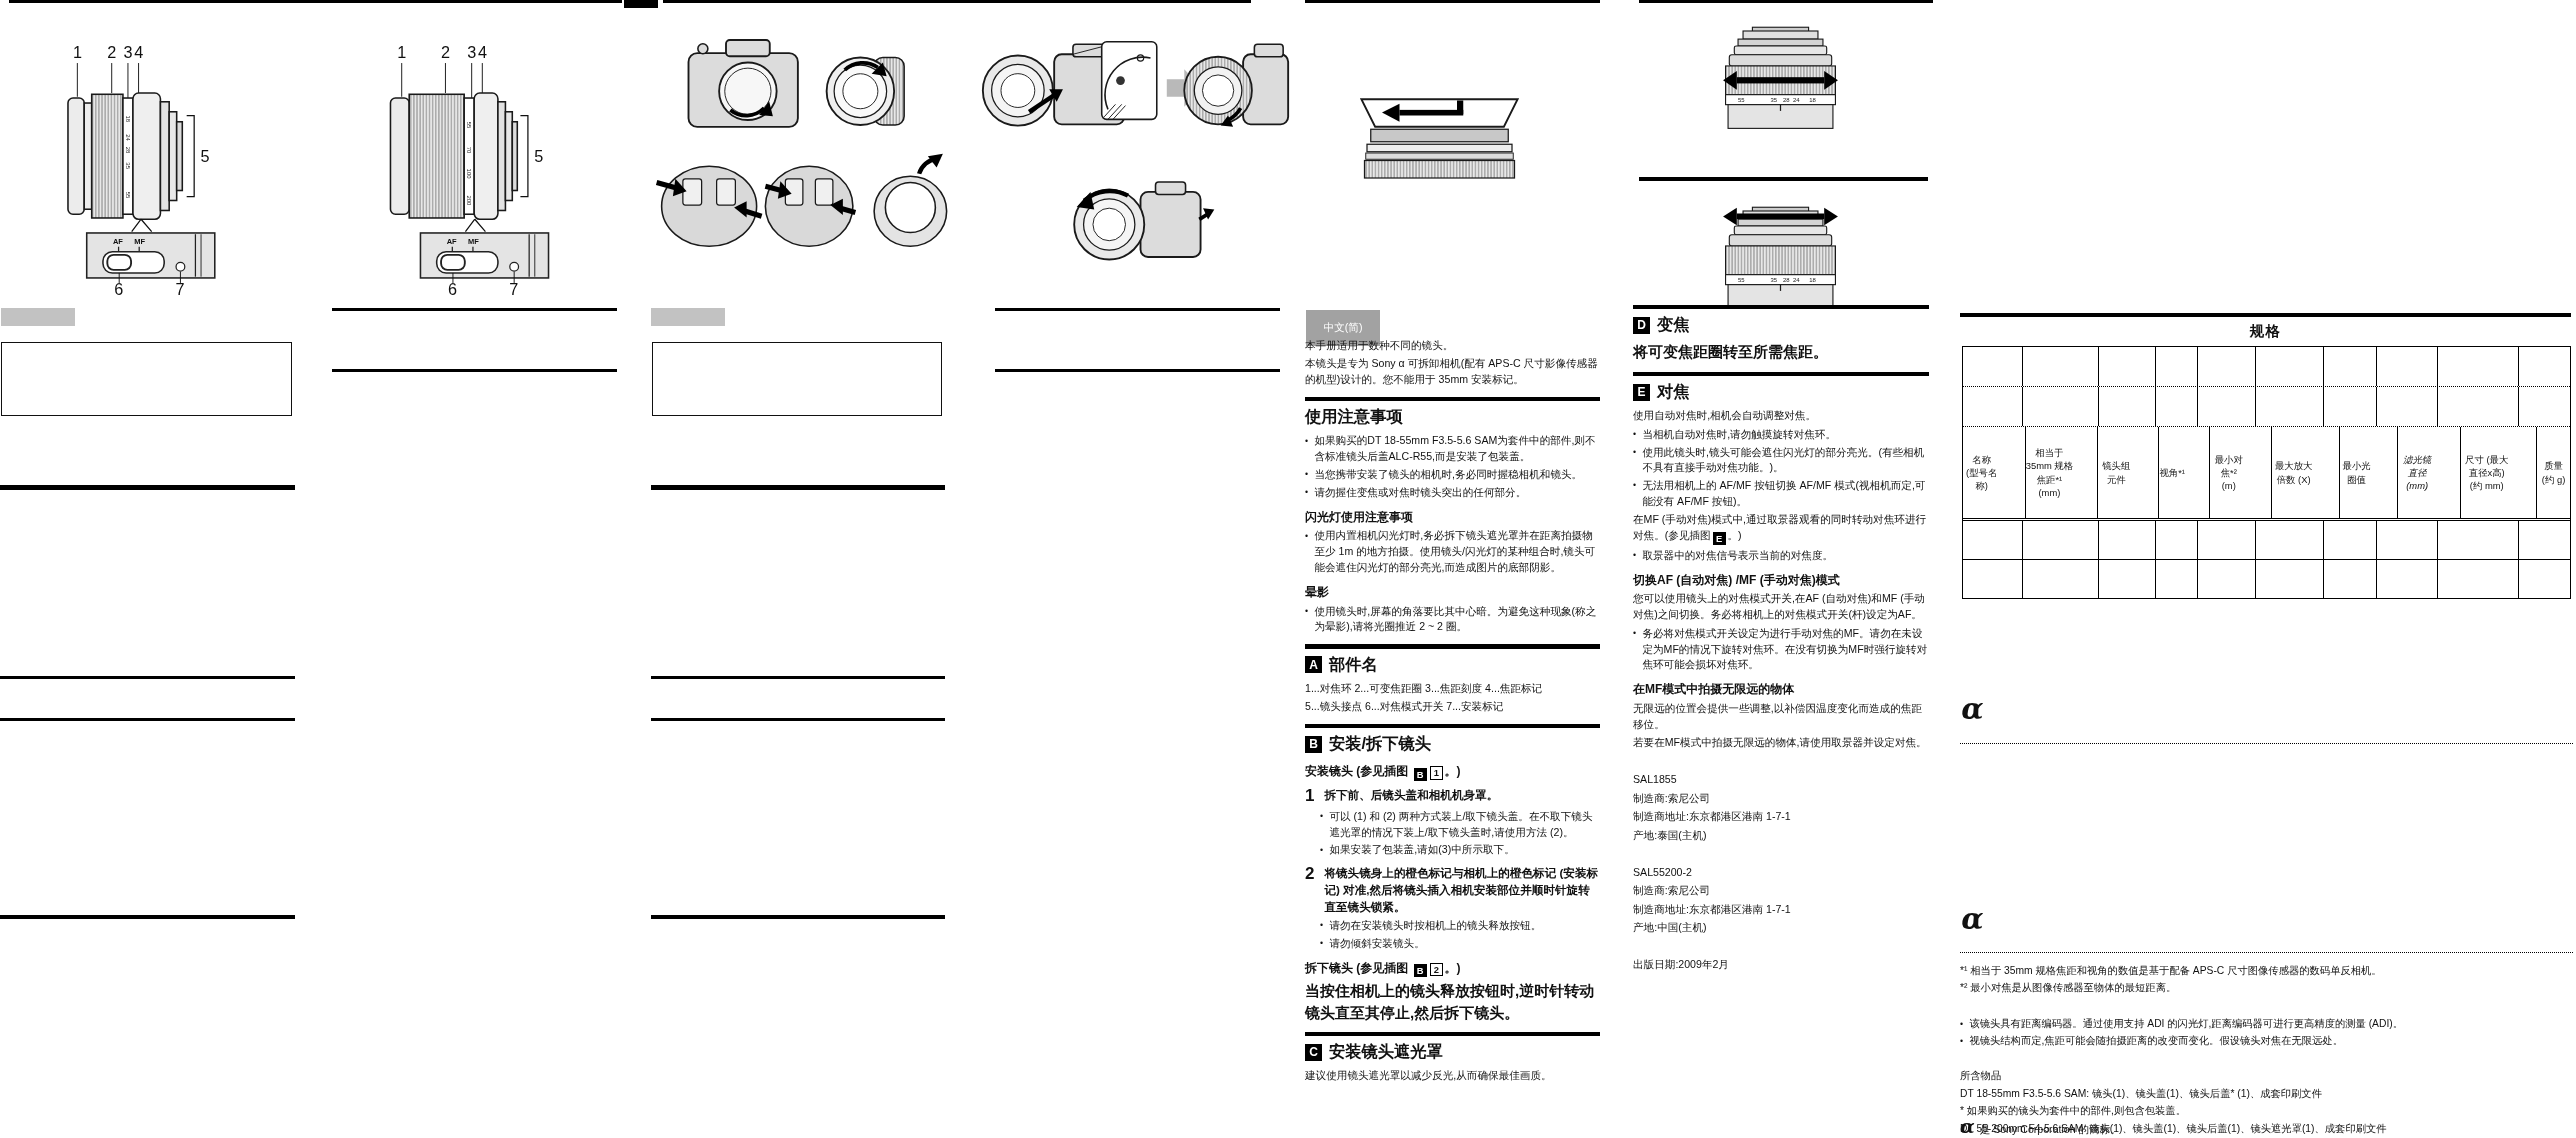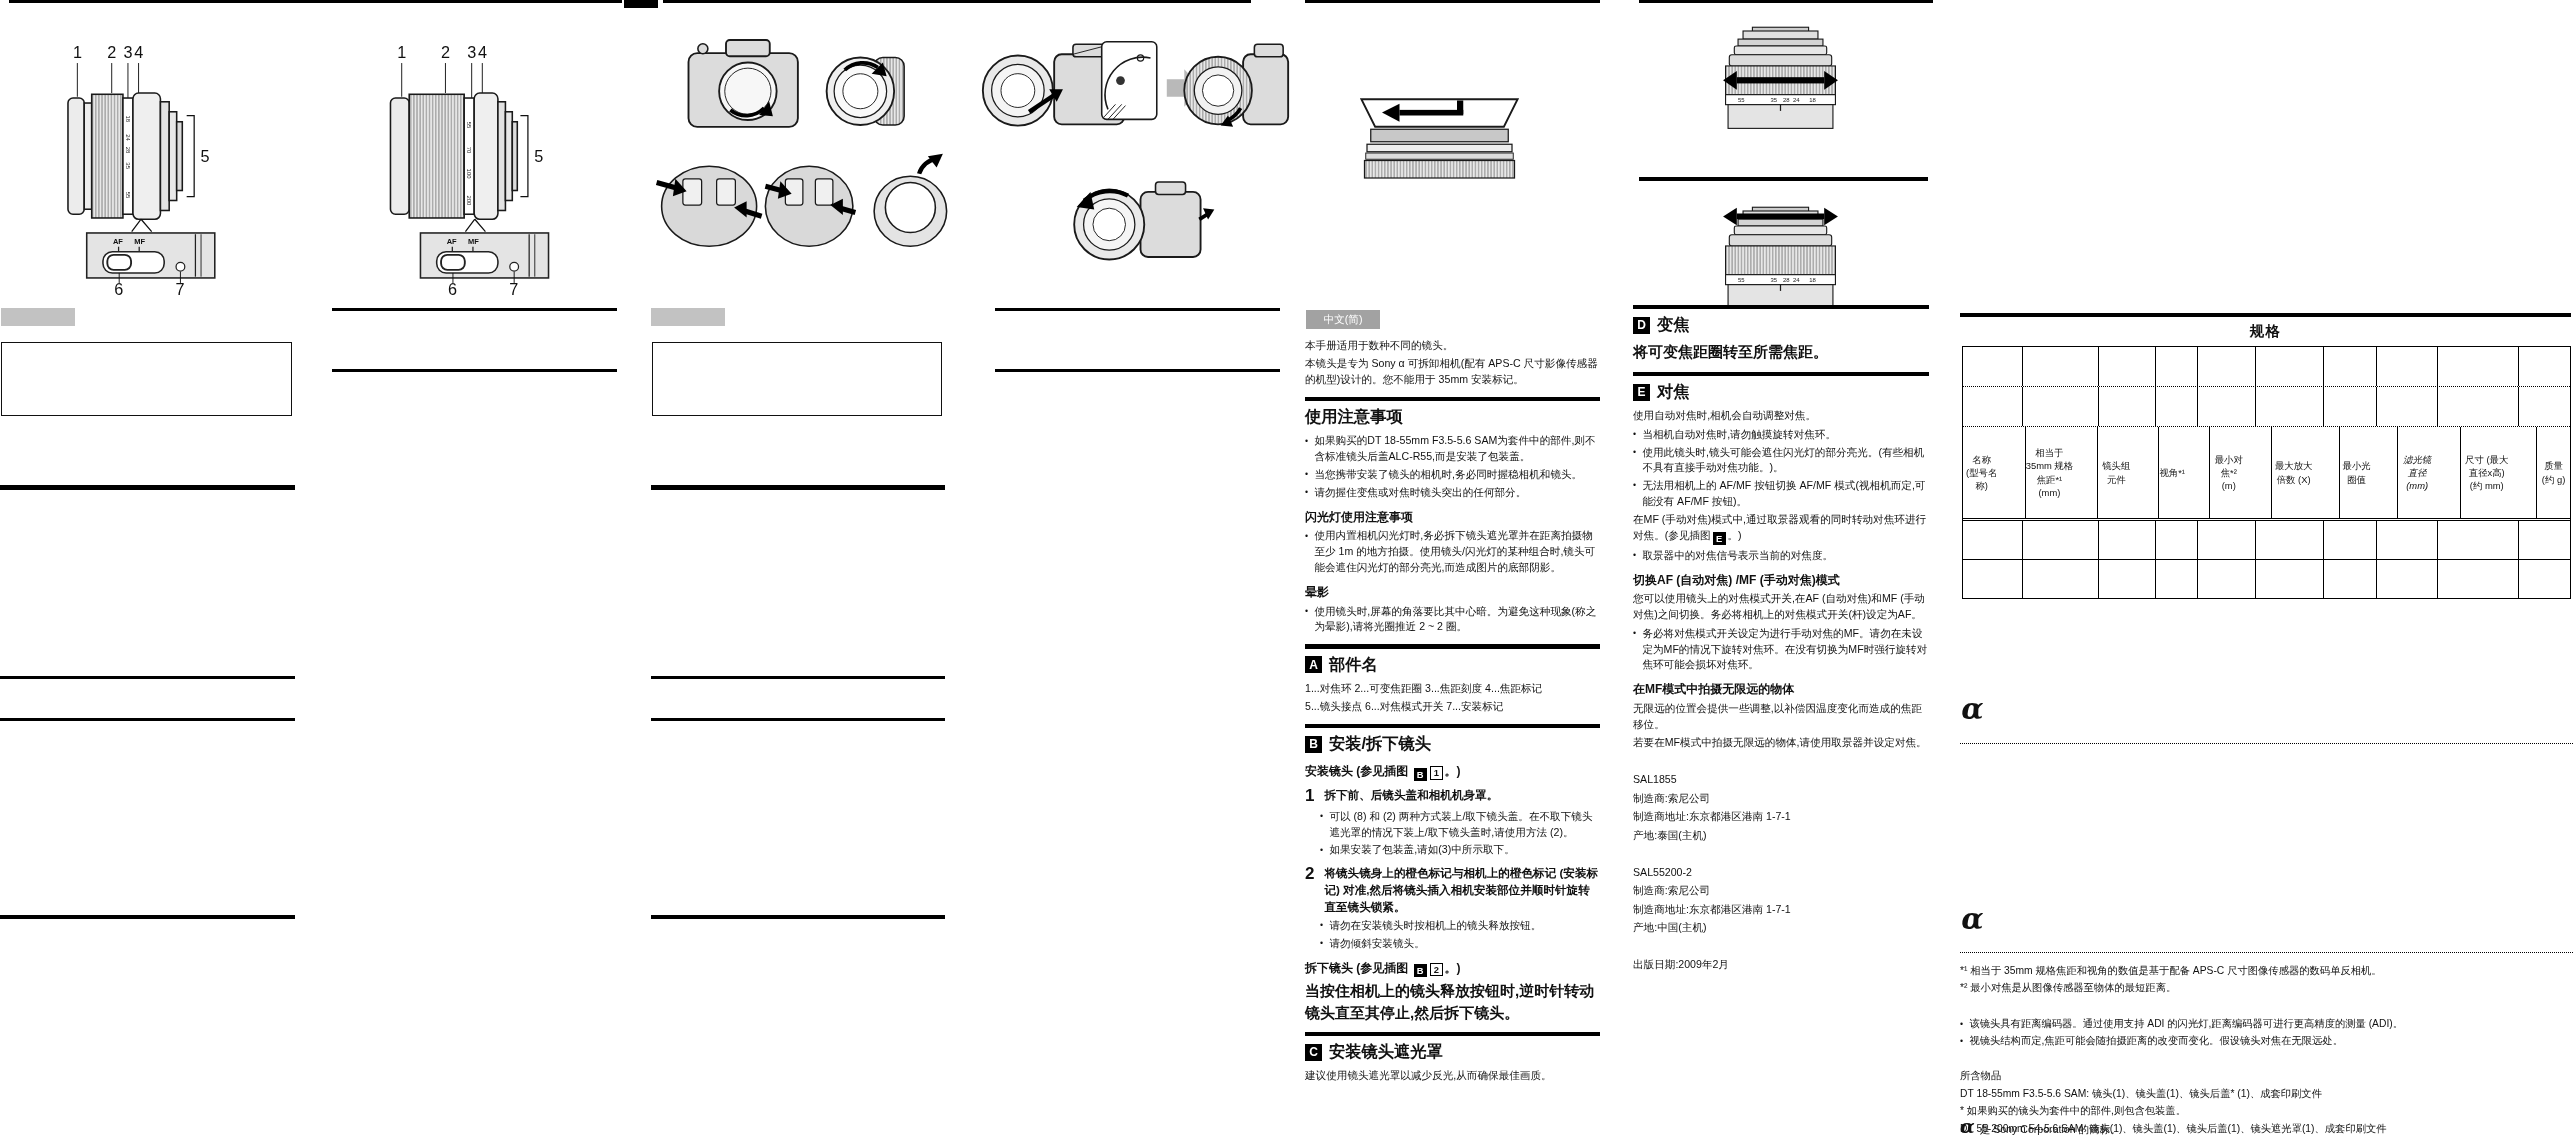--- a/index.html
+++ b/index.html
@@ -1,21 +1,21 @@
 <!DOCTYPE html>
 <html style="font-size:10px"><head>
 <meta charset="utf-8">
 <style>
   html,body{margin:0;padding:0}
   body{width:2576px;height:1138px;position:relative;background:#fff;color:#111;
        font-family:"Liberation Sans","DejaVu Sans",sans-serif;overflow:hidden}
   .bar{position:absolute;background:#000}
   .gbadge{position:absolute;background:#c2c2c2}
   .pbox{position:absolute;border:1.6px solid #111;background:#fff}
-  .zbadge{position:absolute;left:1306px;top:310px;width:74px;height:19px;background:#a2a2a2;
+  .zbadge{position:absolute;left:1306px;top:310px;width:74px;height:36px;background:#a2a2a2;
           color:#fff;font-size:10.6px;display:flex;align-items:center;justify-content:center}
   .col{position:absolute;color:#111}
   .col > :first-child{margin-top:0}
   .p{font-size:10.6px;line-height:1.5;margin:2.5px 0}
   .p.b{font-weight:bold;font-size:15px;line-height:1.45}
   .h1{font-size:16.3px;font-weight:bold;margin:5px 0 5px}
   .h2{font-size:12px;font-weight:bold;margin:8.1px 0 2.5px}
   .hsec{display:flex;align-items:center;gap:6.9px;font-size:16.3px;font-weight:bold;margin:5px 0 5px}
   .seclet{display:inline-flex;align-items:center;justify-content:center;flex:none;
           width:17px;height:17px;background:#000;color:#fff;font-size:12px;font-weight:bold}
@@ -375,21 +375,21 @@
       <span class="seclet">B</span>
       <span>安装/拆下镜头</span>
     </div>
     <div class="h2"><span>安装镜头 (参见插图 </span><span class="seclet inline">B</span><span class="refnum">1</span><span>。)</span></div>
     <div class="step">
       <span class="stepnum">1</span>
       <span class="steptxt">拆下前、后镜头盖和相机机身罩。</span>
     </div>
     <div class="li ind">
       <span class="blt">•</span>
-      <span class="litxt">可以 (8) 和 (2) 两种方式装上/取下镜头盖。在不取下镜头遮光罩的情况下装上/取下镜头盖时,请使用方法 (2)。</span>
+      <span class="litxt">可以 (1) 和 (2) 两种方式装上/取下镜头盖。在不取下镜头遮光罩的情况下装上/取下镜头盖时,请使用方法 (2)。</span>
     </div>
     <div class="li ind">
       <span class="blt">•</span>
       <span class="litxt">如果安装了包装盖,请如(3)中所示取下。</span>
     </div>
     <div class="step">
       <span class="stepnum">2</span>
       <span class="steptxt">将镜头镜身上的橙色标记与相机上的橙色标记 (安装标记) 对准,然后将镜头插入相机安装部位并顺时针旋转直至镜头锁紧。</span>
     </div>
     <div class="li ind">

